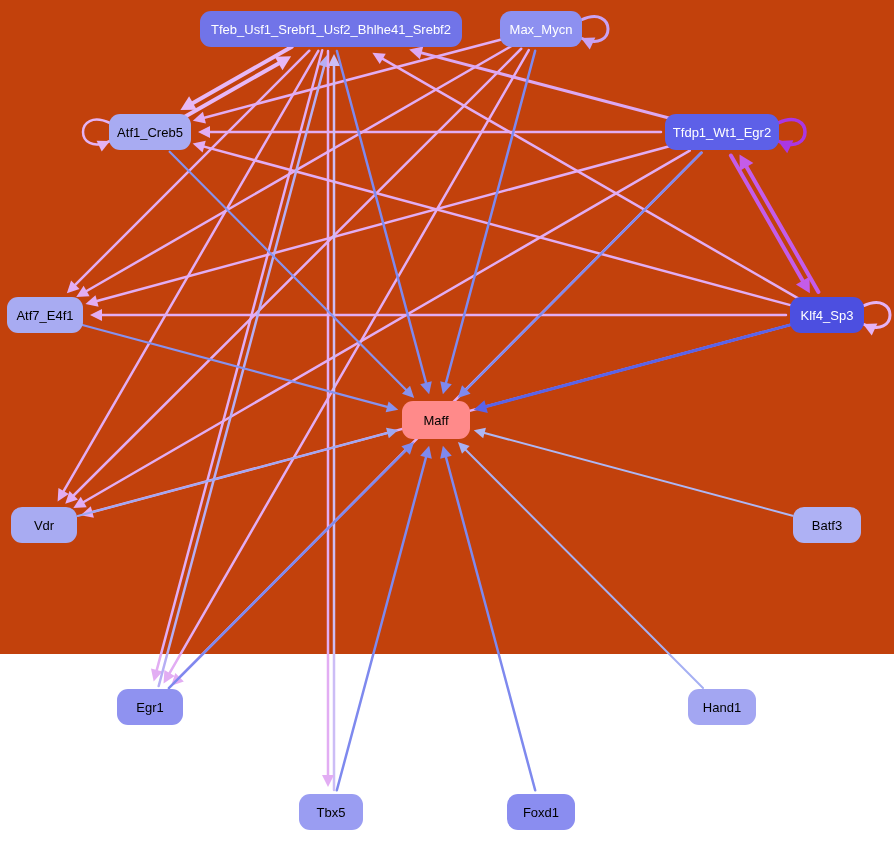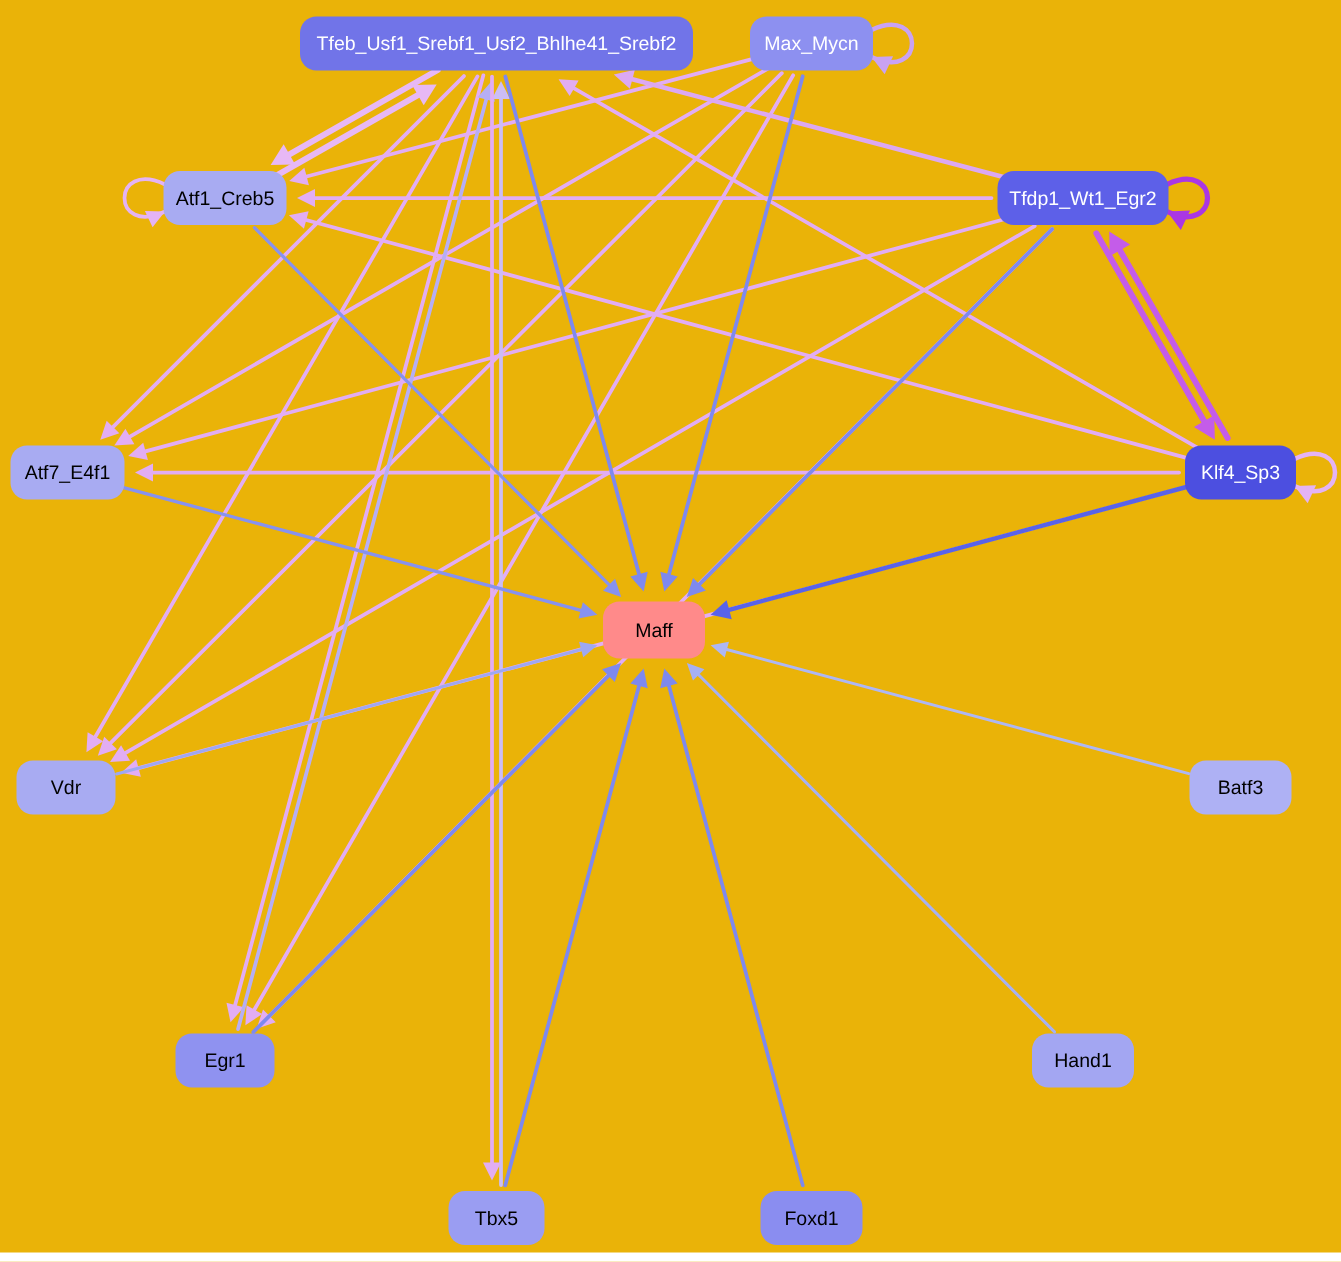--- a/index.html
+++ b/index.html
@@ -7,22 +7,22 @@
     padding: 0;
     background: #ffffff;
     width: 894px;
     height: 841px;
     overflow: hidden;
     font-family: "Liberation Sans", sans-serif;
   }
   #stage {
     position: relative;
     width: 894px;
-    height: 835px;
-    background: #eab308;
+    height: 654px;
+    background: #c2410c;
   }
   svg text {
     font-family: "Liberation Sans", sans-serif;
     font-size: 13px;
     pointer-events: none;
   }
   svg .edge-line {
     fill: none;
     stroke-linecap: round;
   }

